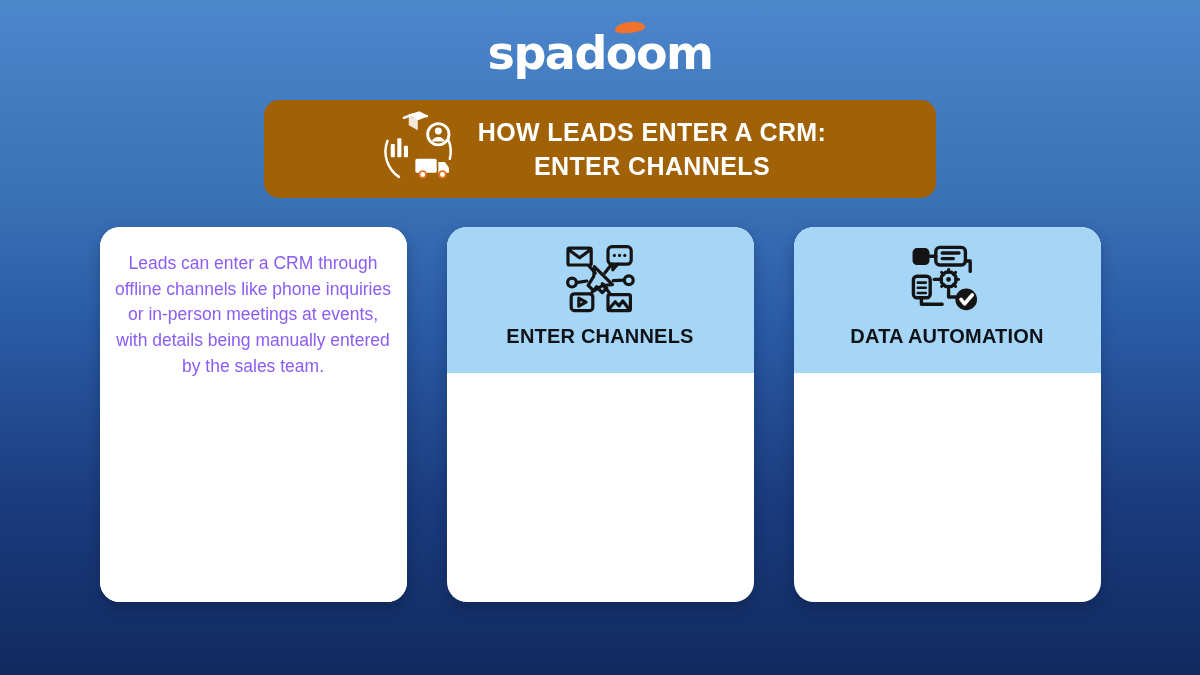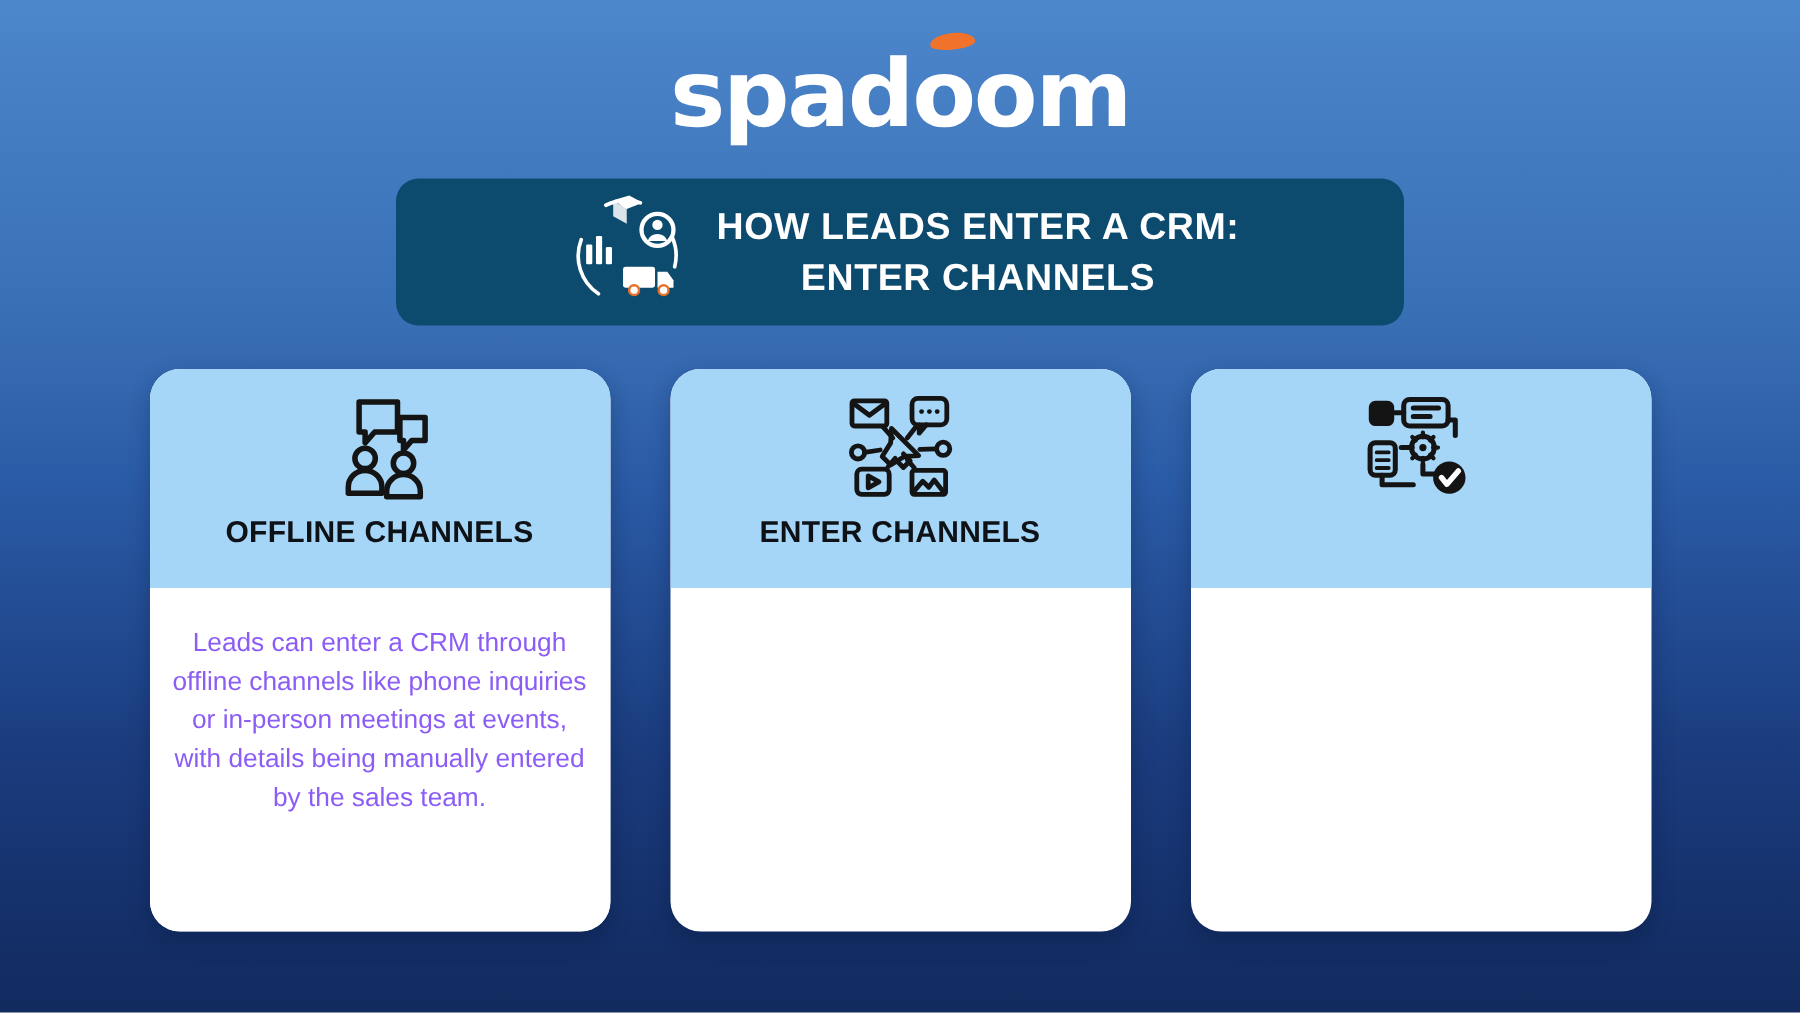--- a/index.html
+++ b/index.html
@@ -8,32 +8,32 @@
     font-family:"Liberation Sans", sans-serif;
     background:linear-gradient(180deg,#4c86cb 0%, #3a70b6 30%, #2a5ba6 48%, #1a3b7d 75%, #122a5e 100%);
     overflow:hidden;
   }
   .stage { width:1200px; height:675px; position:relative; }
 
   
   .logo-row { display:flex; justify-content:center; padding-top:26px; }
   .logo { position:relative; display:inline-block; }
   .logo-text {
-    color:#ffffff; font-size:62px; font-weight:800; letter-spacing:-1.5px;
+    color:#ffffff; font-size:46px; font-weight:800; letter-spacing:-1.5px;
     font-family:"DejaVu Sans","Liberation Sans",sans-serif;
   }
   .logo-accent {
     position:absolute; top:-4px; left:56.5%; width:30px; height:11px;
     background:#f1732b; border-radius:60% 60% 55% 55% / 70% 70% 45% 45%;
     transform:rotate(-6deg);
   }
 
   
   .banner {
-    width:672px; height:98px; margin:20px auto 0; background:#0c4a6e;
+    width:672px; height:98px; margin:20px auto 0; background:#a16207;
     border-radius:15px; display:flex; align-items:center; justify-content:center;
     gap:18px; padding:16px 30px;
   }
   .banner-icon { width:86px; height:82px; flex:0 0 auto; display:flex; }
   .banner-text { text-align:center; color:#ffffff; font-weight:700;
     font-size:25px; line-height:1.38; letter-spacing:0.4px; }
 
   
   .cards { display:flex; justify-content:center; gap:40px; margin-top:29px; }
   .card {
@@ -100,33 +100,20 @@
     </span>
     <div class="banner-text">
       <div>HOW LEADS ENTER A CRM:</div>
       <div>ENTER CHANNELS</div>
     </div>
   </div>
 
   <div class="cards">
 
     <div class="card">
-      <div class="card-head">
-        <span class="card-icon">
-          <svg viewBox="0 0 100 100" fill="none" stroke="#141414" stroke-width="4.6" stroke-linejoin="round" stroke-linecap="round">
-            <path d="M33,10 h32 v25 h-19 l-8,9 v-9 h-5 z"></path>
-            <path d="M67,23 h21 v19 h-11 l-7,8 v-8 h-3 z"></path>
-            <circle cx="38" cy="57" r="8.5"></circle>
-            <path d="M24,86 v-5 a14,14 0 0 1 28,0 v5 z"></path>
-            <circle cx="70" cy="61" r="8.5"></circle>
-            <path d="M56,89 v-4.5 a14,14 0 0 1 28,0 v4.5 z"></path>
-          </svg>
-        </span>
-        <div class="card-title">OFFLINE CHANNELS</div>
-      </div>
       <div class="card-body">
         <p class="card-text">Leads can enter a CRM through offline channels like phone inquiries or in-person meetings at events, with details being manually entered by the sales team.</p>
       </div>
     </div>
 
     <div class="card">
       <div class="card-head">
         <span class="card-icon">
           <svg viewBox="0 0 100 100" fill="none" stroke="#141414" stroke-width="4" stroke-linejoin="round" stroke-linecap="round">
             <rect x="10" y="9" width="29" height="21" rx="2"></rect>
@@ -168,17 +155,18 @@
             <rect x="8" y="44" width="21" height="27" rx="4.5"></rect>
             <path d="M13.5,52 h10 M13.5,58.5 h10 M13.5,65 h10" stroke-width="3.2"></path>
             <path d="M18,71 v8 h26"></path>
             <circle cx="52" cy="48" r="9.5"></circle>
             <circle cx="52" cy="48" r="3" fill="#141414" stroke="none"></circle>
             <path d="M52,35.5 v4 M52,56.5 v4 M39.5,48 h4 M60.5,48 h4 M43.2,39.2 l2.8,2.8 M58,54 l2.8,2.8 M60.8,39.2 l-2.8,2.8 M46,54 l-2.8,2.8" stroke-width="3.6"></path>
             <circle cx="74" cy="73" r="13.5" fill="#141414" stroke="none"></circle>
             <path d="M67.5,73 l4.5,5.5 9.5,-11" stroke="#ffffff" stroke-width="4.6"></path>
           </svg>
         </span>
+        <div class="card-title">DATA AUTOMATION</div>
       </div>
     </div>
 
   </div>
 </div>
 
 </body></html>

